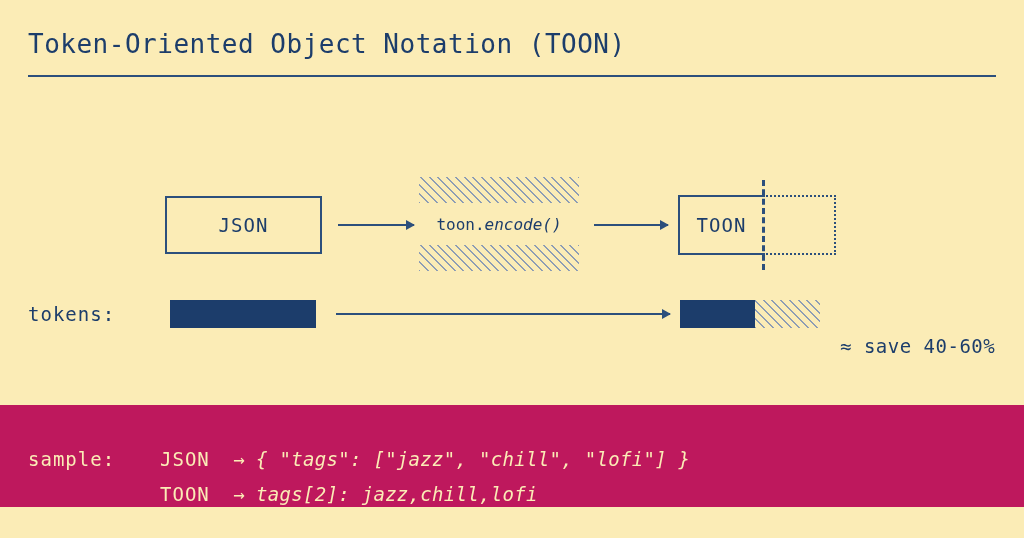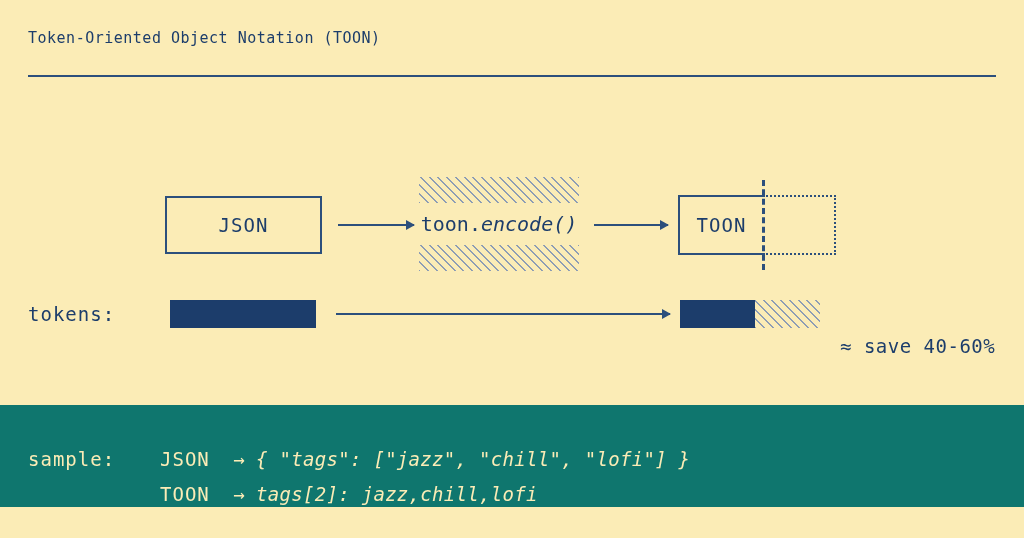--- a/index.html
+++ b/index.html
@@ -14,21 +14,21 @@
     background: #fbecb6;
     overflow: hidden;
     font-family: "DejaVu Sans Mono", "Liberation Mono", monospace;
   }
 
   
   #title {
     position: absolute;
     left: 28px;
     top: 29px;
-    font-size: 15px;
+    font-size: 26px;
     letter-spacing: 0.5px;
     color: #1c3d6b;
     white-space: nowrap;
   }
   #title-rule {
     position: absolute;
     left: 28px;
     top: 75px;
     width: 968px;
     height: 2px;
@@ -96,21 +96,21 @@
   #encode-label {
     position: absolute;
     left: 0;
     top: 30px;
     width: 160px;
     height: 34px;
     display: flex;
     align-items: center;
     justify-content: center;
     color: #1c3d6b;
-    font-size: 20px;
+    font-size: 16px;
     white-space: nowrap;
   }
   #encode-label .em { font-style: italic; }
 
   
   #toon-group {
     position: absolute;
     left: 678px;
     top: 195px;
     width: 158px;
@@ -202,21 +202,21 @@
     margin-top: 32px;
   }
 
   
   #sample-panel {
     position: absolute;
     left: 0;
     top: 405px;
     width: 1024px;
     height: 102px;
-    background: #0f766e;
+    background: #be185d;
   }
   #sample-label {
     position: absolute;
     left: 28px;
     top: 43px;
     color: #fbecb6;
     font-size: 19px;
     letter-spacing: 1px;
   }
   .sample-row {

